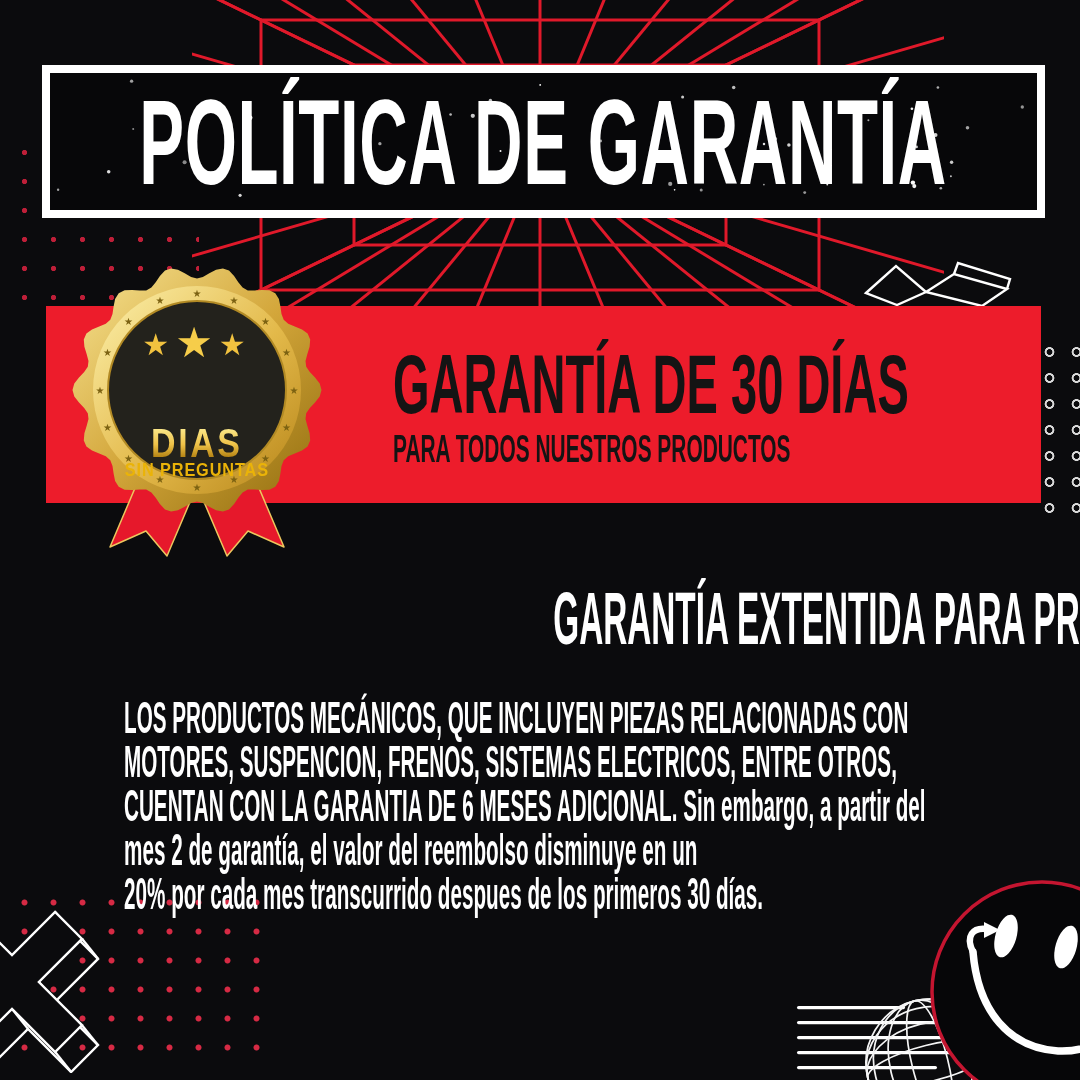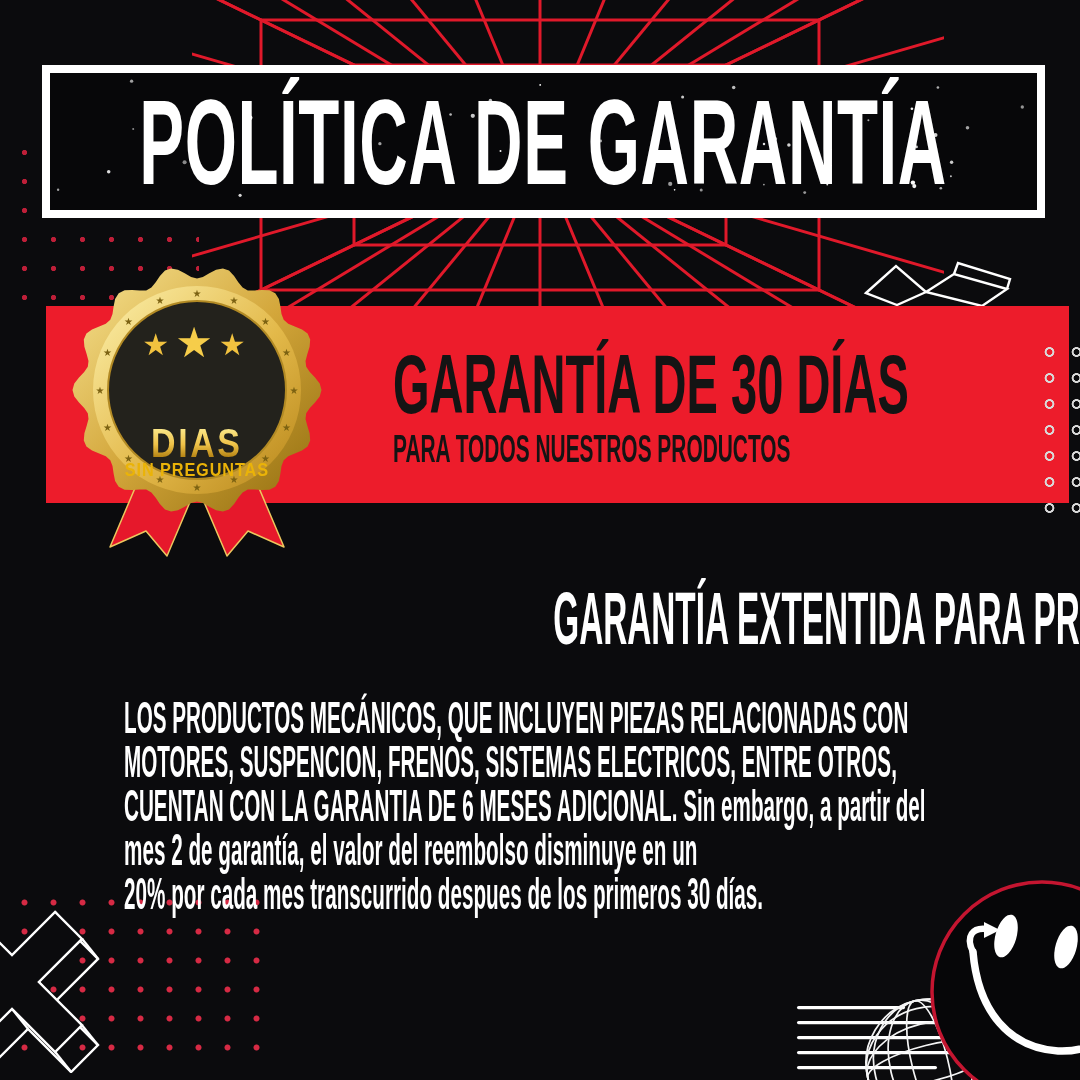--- a/index.html
+++ b/index.html
@@ -26,21 +26,21 @@
   .title-box{position:absolute;left:42px;top:65px;width:1003px;height:153px;
     box-sizing:border-box;border:8px solid #fff;background:#070709;z-index:3;
     display:flex;align-items:center;justify-content:center;}
   .title-box h1{margin:0;color:var(--text_white,#fff);font-size:120px;line-height:1;
     font-weight:800;letter-spacing:1px;}
   .title-box h1 .cond-c{transform:scaleX(0.56);}
   #stars{left:0;top:0;}
 
   
   .banner{position:absolute;left:46px;top:306px;width:995px;height:197px;
-    background:var(--accent_red,#ed1c2b);z-index:2;padding-left:28px;}
+    background:var(--accent_red,#ed1c2b);z-index:2;}
   .banner-copy{position:absolute;left:347px;top:38px;color:var(--text_black,#141414);}
   .banner-copy h2{margin:0;font-size:84px;line-height:80px;font-weight:800;}
   .banner-copy h2 .cond{transform:scaleX(0.56);}
   .banner-copy p{margin:6px 0 0 0;font-size:38px;line-height:38px;font-weight:800;}
   .banner-copy p .cond{transform:scaleX(0.55);}
 
   
   .ring-dots{position:absolute;left:1036px;top:339px;width:54px;height:186px;z-index:2;
     background-image:radial-gradient(circle,rgba(0,0,0,0) 2.6px,#d9d9d9 3.2px,#d9d9d9 4.6px,transparent 5.2px);
     background-size:27px 26px;}

